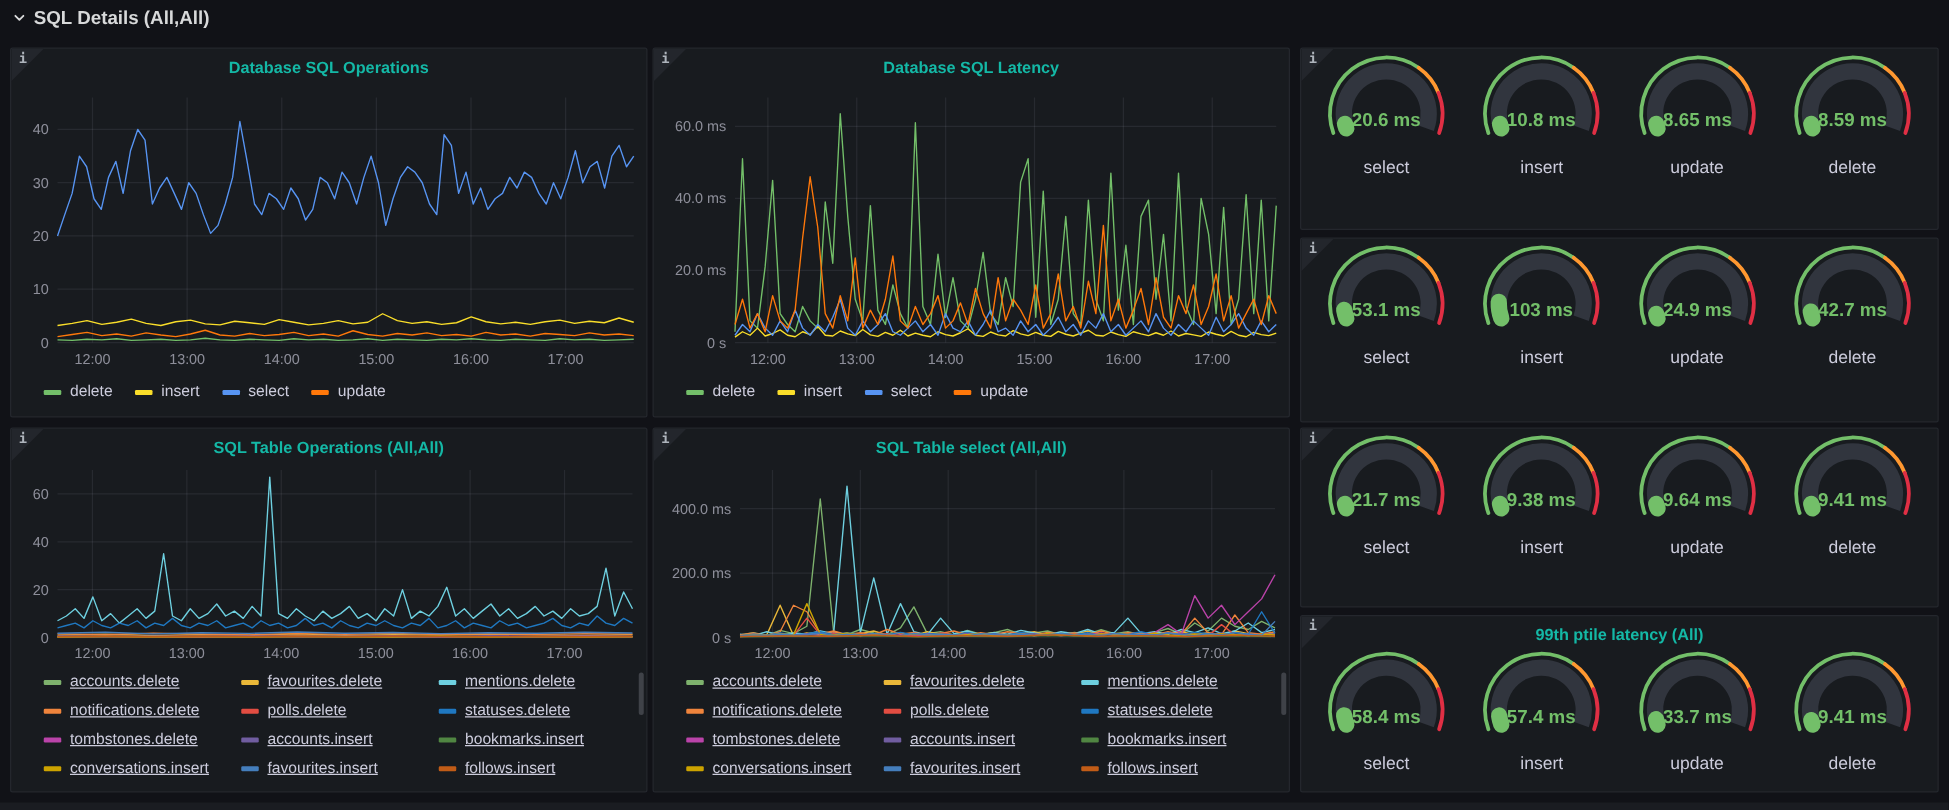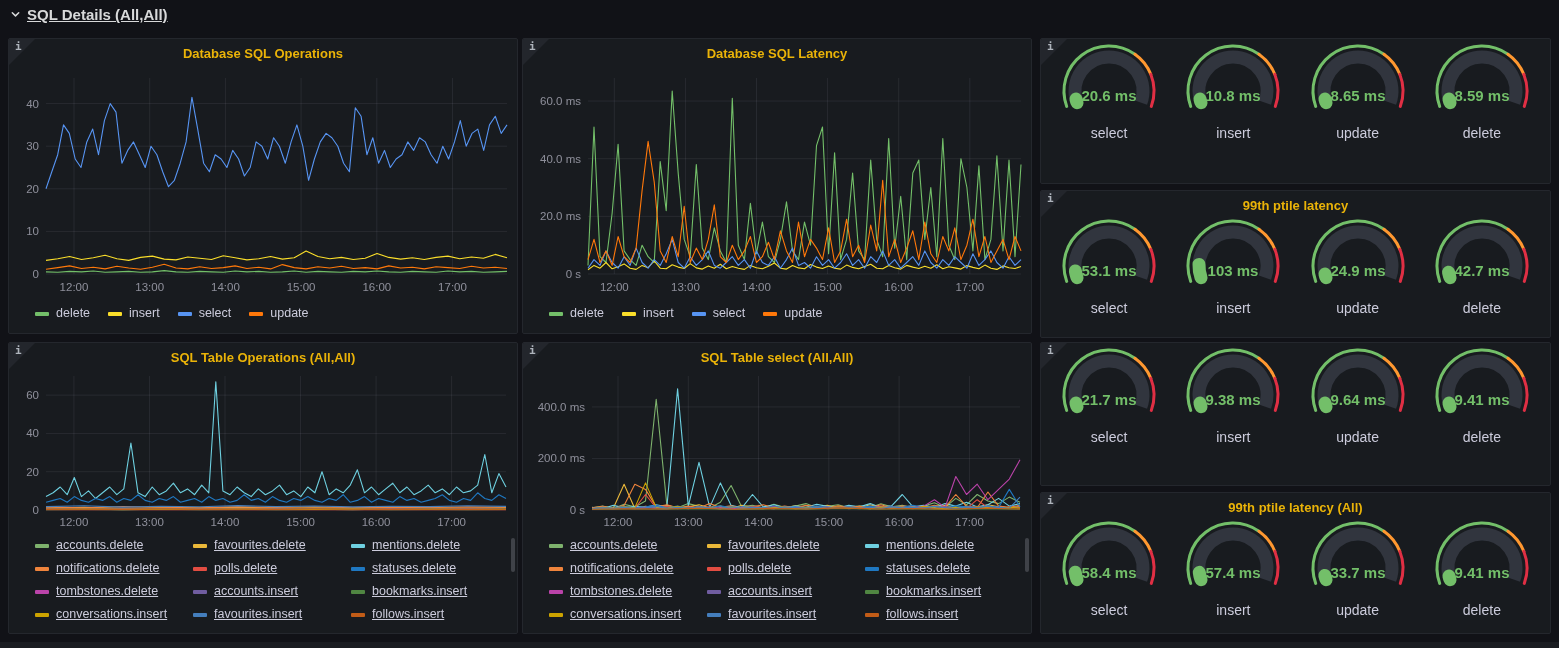--- a/index.html
+++ b/index.html
@@ -4,34 +4,34 @@
 <style>
   html,body{margin:0;padding:0;}
   body{
     width:1559px;height:648px;overflow:hidden;position:relative;
     background:#111217;
     font-family:"Liberation Sans","DejaVu Sans",sans-serif;
     -webkit-font-smoothing:antialiased;
   }
   .row-header{
     position:absolute;top:6px;left:10px;display:flex;align-items:center;gap:6px;
-    color:#D8D9DA;font-size:15px;font-weight:700;cursor:pointer;text-decoration:underline;
+    color:#D8D9DA;font-size:15px;font-weight:700;cursor:pointer;
   }
   .row-header svg{display:block;}
   .panel{
     position:absolute;background:#181B1F;border:1px solid #24272D;border-radius:2px;
     box-sizing:border-box;overflow:hidden;
   }
   .corner{position:absolute;top:0;left:0;width:26px;height:26px;z-index:3;}
   .corner .i{
     position:absolute;top:1px;left:6px;font-family:"DejaVu Sans Mono",monospace;
     font-size:11px;font-weight:700;color:#AEB4BC;
   }
   .panel-title{
-    text-align:center;font-size:13px;font-weight:700;color:#eab308;
+    text-align:center;font-size:13px;font-weight:700;color:#14b8a6;
     padding-top:7px;height:23px;box-sizing:border-box;white-space:nowrap;
   }
   .panel-body{position:relative;}
   .chart-svg{display:block;margin-left:1px;}
   .legend{
     margin-left:26px;margin-top:2px;display:flex;flex-wrap:wrap;
     font-size:12.5px;color:#CCCCDC;line-height:23px;position:relative;
   }
   .legend .item{display:inline-flex;align-items:center;margin-right:18px;cursor:pointer;white-space:nowrap;}
   .legend .swatch{display:inline-block;width:14px;height:4px;border-radius:1px;margin-right:7px;}
@@ -226,21 +226,20 @@
       </div>
     </div>
 </div>
 
 <div class="panel" style="left:1040px;top:190px;width:511px;height:148px;">
   <div class="corner">
     <svg width="26" height="26">
         <polygon points="0,0 26,0 0,26" fill="#23262C"></polygon>
       </svg><span class="i">i</span>
   </div>
-  <div class="panel-title">99th ptile latency</div>
   <div class="panel-body">
       <div class="gauges">
         <div class="gauge">
           <svg width="118" height="86">
             <path d="M 16.71 63.39 A 45 45 0 0 1 84.94 11.23" fill="none" stroke="#73BF69" stroke-width="3" stroke-linecap="round"></path>
             <path d="M 84.94 11.23 A 45 45 0 0 1 100.78 31.29" fill="none" stroke="#FF9830" stroke-width="3" stroke-linecap="round"></path>
             <path d="M 100.78 31.29 A 45 45 0 0 1 101.29 63.39" fill="none" stroke="#E02F44" stroke-width="3" stroke-linecap="round"></path>
             <path d="M 27.05 59.63 A 34 34 0 1 1 90.95 59.63" fill="none" stroke="#31353E" stroke-width="13"></path>
             <path d="M 27.05 59.63 A 34 34 0 0 1 25.36 52.92" fill="none" stroke="#73BF69" stroke-width="13" stroke-linecap="round"></path>
             <text x="59" y="58" text-anchor="middle" font-size="15" font-weight="bold" fill="#73BF69">53.1 ms</text>

